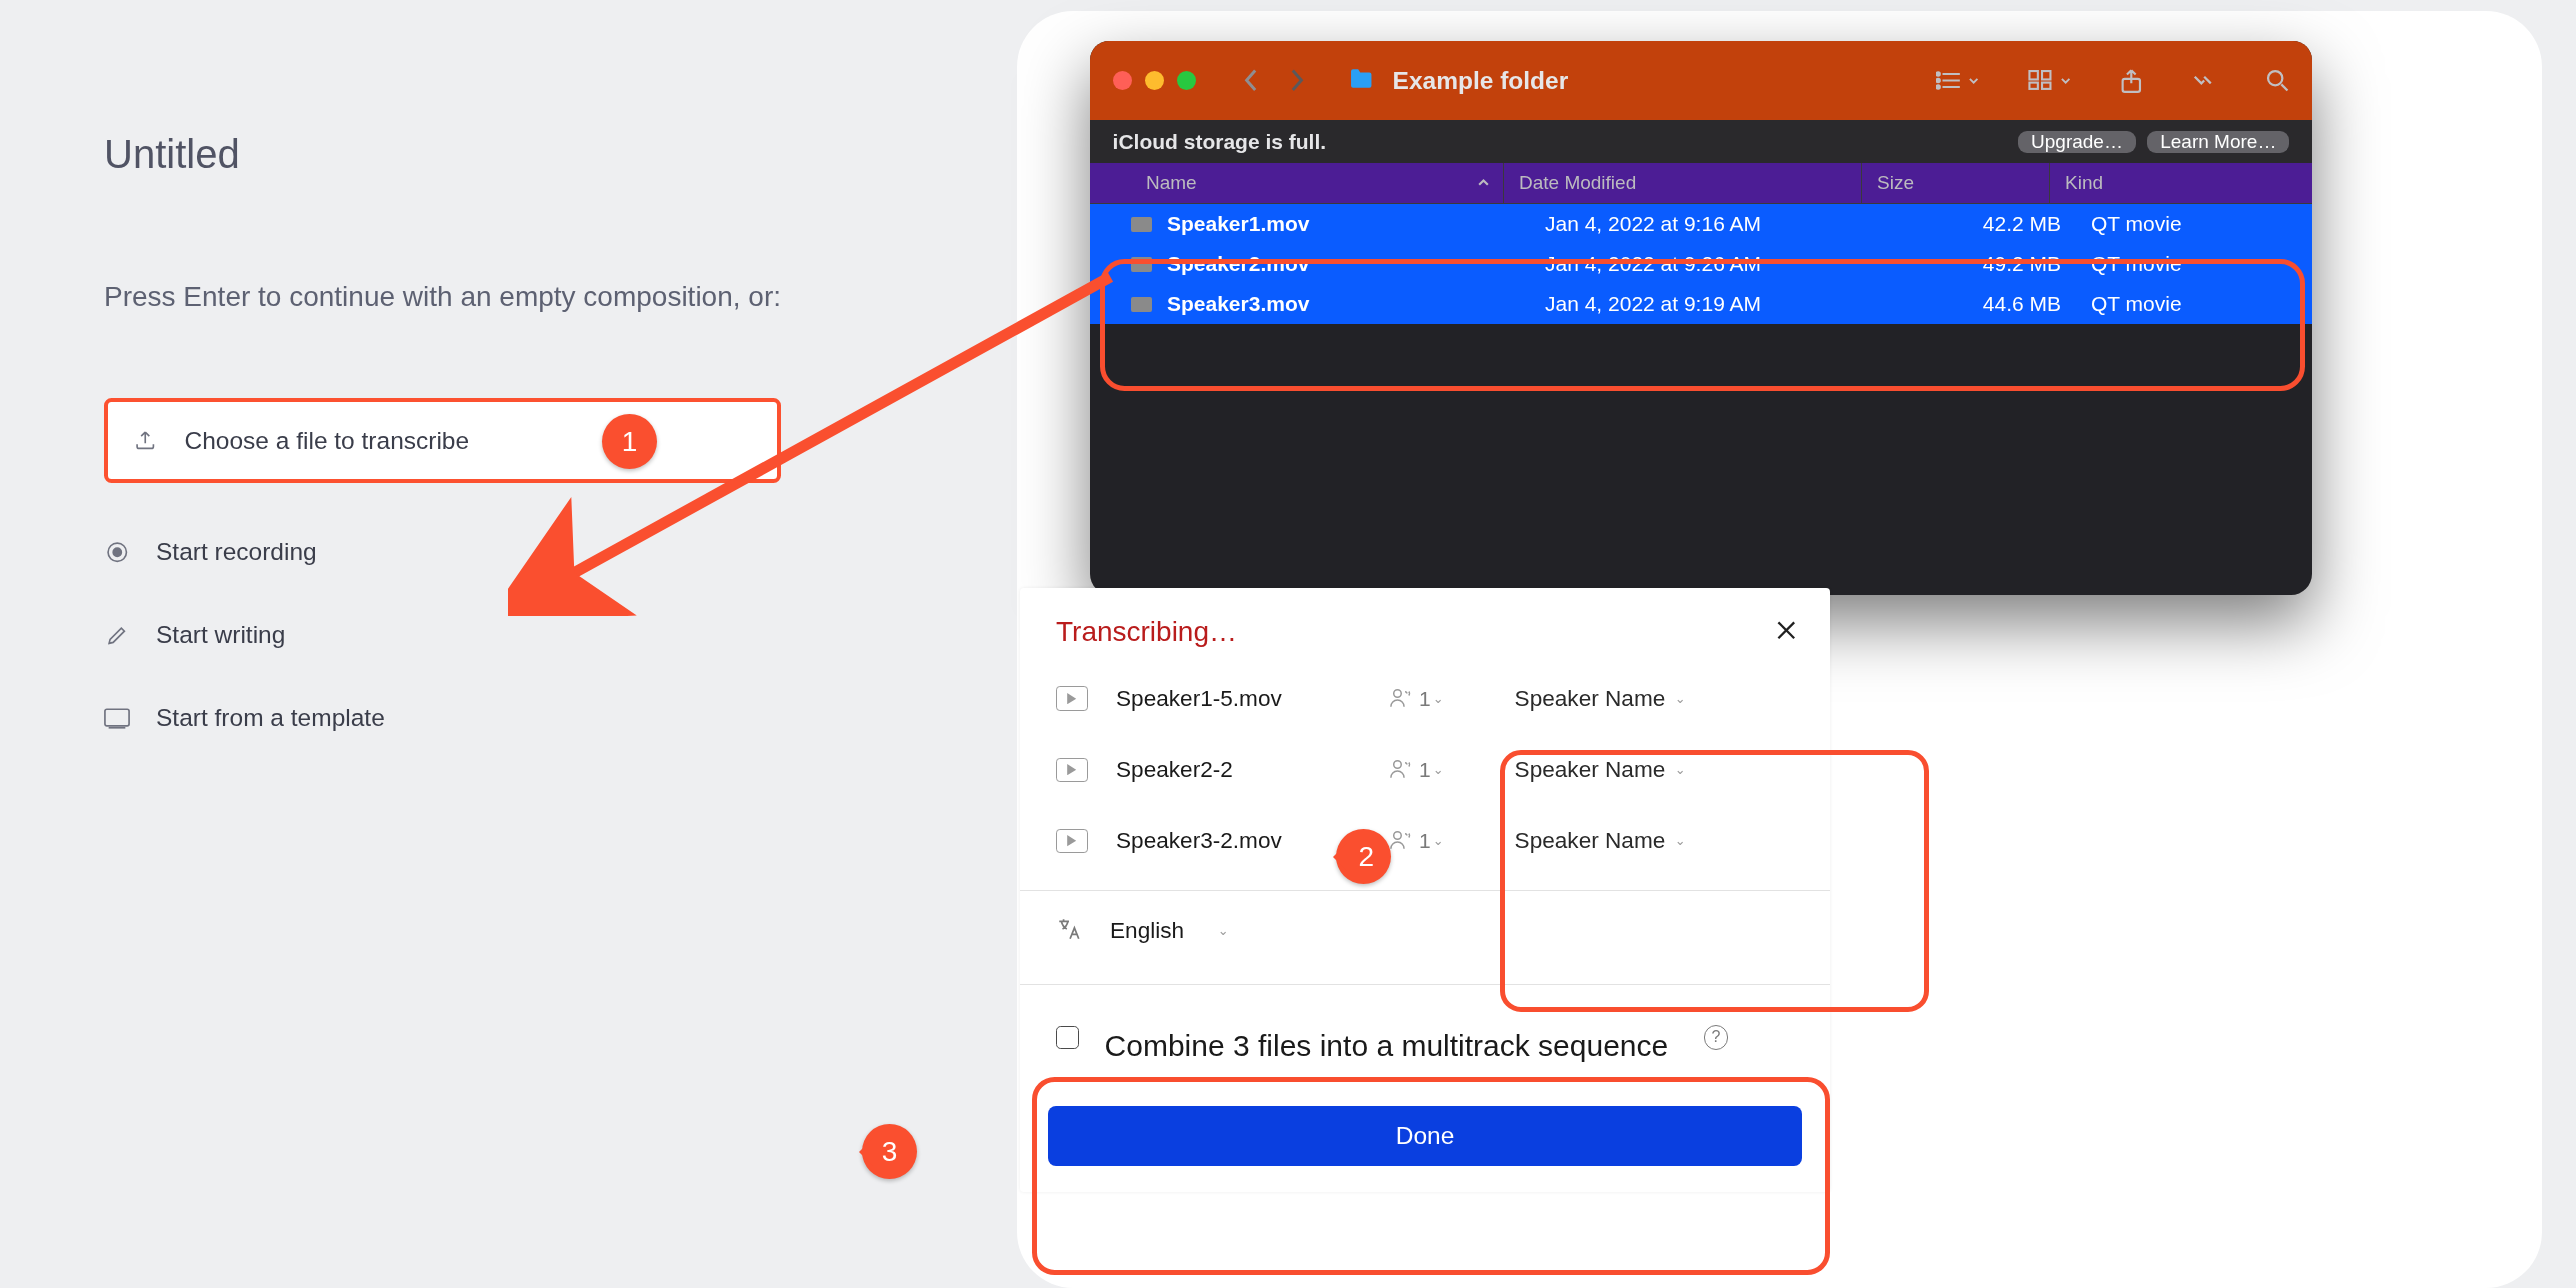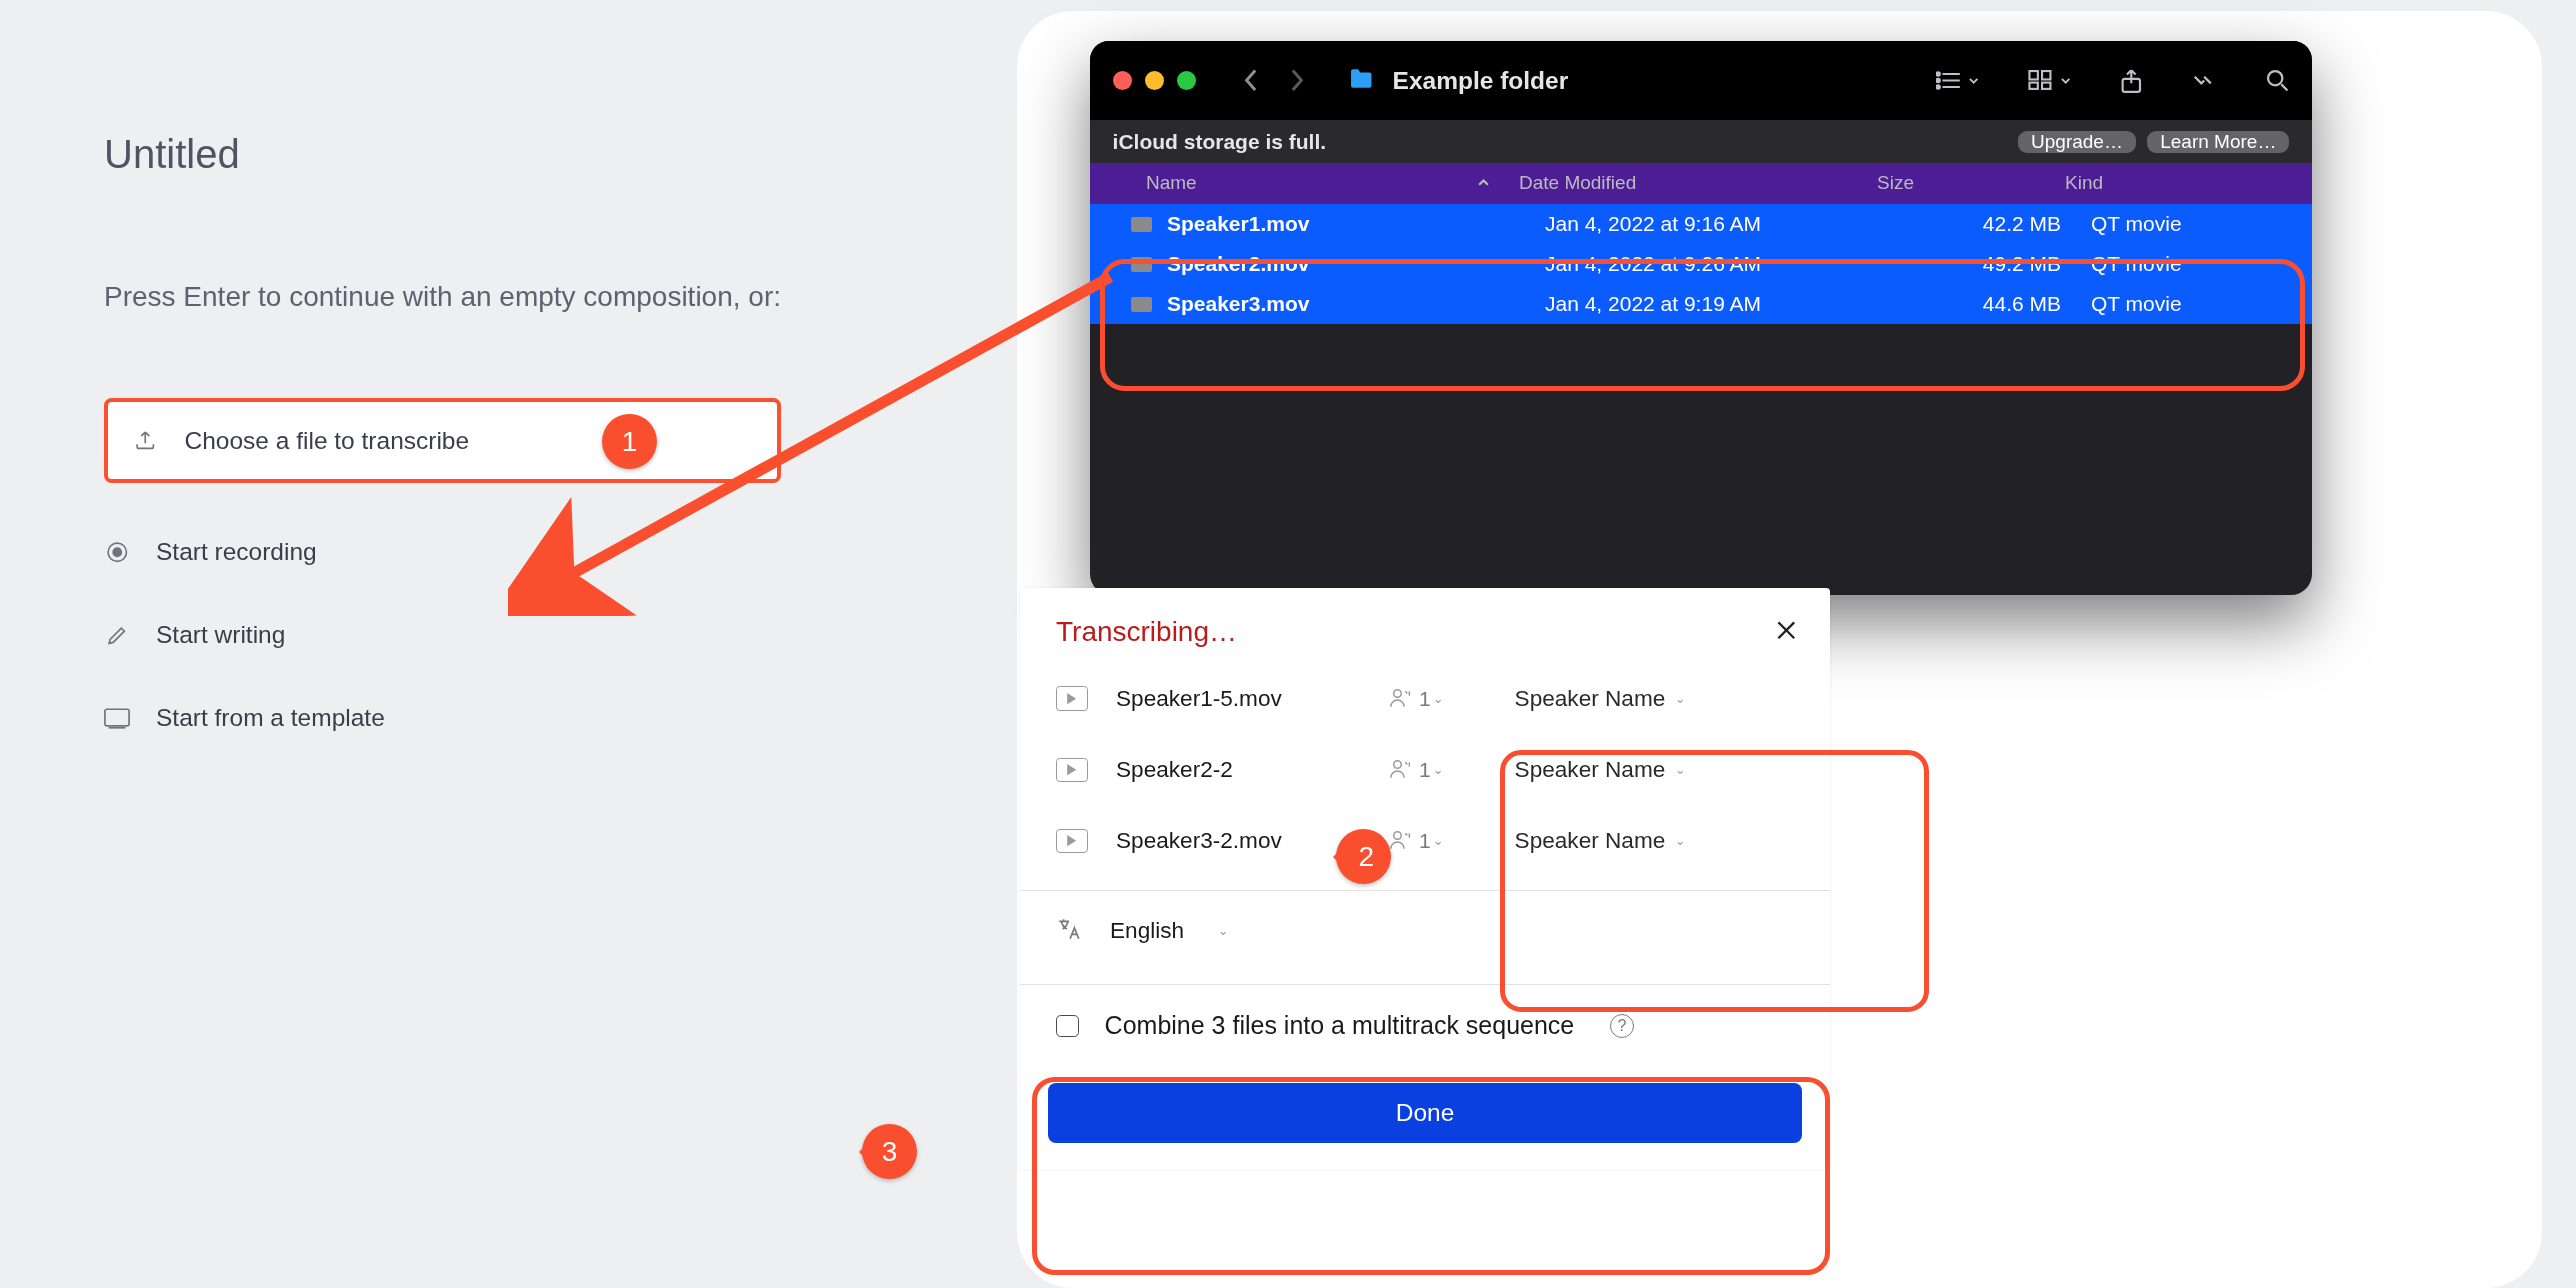--- a/index.html
+++ b/index.html
@@ -47,21 +47,21 @@
   
   .finder {
     position: absolute; left: 1090px; top: 41px;
     width: 1222px; height: 554px;
     background: #222226; border-radius: 19px 19px 21px 21px;
     box-shadow: 0 28px 66px rgba(0,0,0,0.5);
     overflow: hidden; color:#e6e6e8;
     font-family: -apple-system, "SF Pro Text", Helvetica, Arial, sans-serif;
   }
   .finder-titlebar {
-    height: 79px; background:#000000;
+    height: 79px; background:#c2410c;
     display:flex; align-items:center; padding:0 22.6px; gap:11.3px;
   }
   .traffic { display:flex; gap:13px; margin-right:24.5px; }
   .dot { width:19px; height:19px; border-radius:50%; }
   .dot.red{background:#ff5f57;} .dot.yellow{background:#febc2e;} .dot.green{background:#28c840;}
   .nav-arrows{display:flex; gap:5.6px; margin-right:21px;}
   .nav-btn{width:40px; height:40px; display:flex;align-items:center;justify-content:center;color:#8f8e92;border-radius:5.6px;cursor:pointer;}
   .folder-glyph{color:#2a9ff5; font-size:24.5px; margin-right:7.5px;}
   .finder-title{font-size:24.5px; font-weight:700;}
   .finder-tb-right{margin-left:auto; display:flex; gap:49px; align-items:center; color:#c0bfc3;}
@@ -380,21 +380,21 @@
           <path d="M3 5h9M7 3v2M5 5c1 4 3 6 5 7M11 5c-1 4-3 6-5 7"></path>
           <path d="M13 21l4-10 4 10M14.5 17h5"></path>
         </svg>
     </span>
     <span style="font-size:22.6px;">English</span>
     <span class="chev" style="margin-left:5.6px;">⌄</span>
   </div>
   <div class="divider"></div>
   <div class="combine-line">
     <span class="checkbox"></span>
-    <span style="font-size:25px;">Combine 3 files into a multitrack sequence</span>
+    <span style="font-size:30px;margin-top:18px;">Combine 3 files into a multitrack sequence</span>
     <span class="help-circ">?</span>
   </div>
   <div class="done-btn">Done</div>
 </div>
 <div class="sp-hl"></div>
 <div class="done-hl"></div>
 
 <svg class="arrow-svg" viewBox="0 0 680 400">
   <defs>
     <marker id="ah" markerWidth="14" markerHeight="14" refX="4" refY="6" orient="auto">

